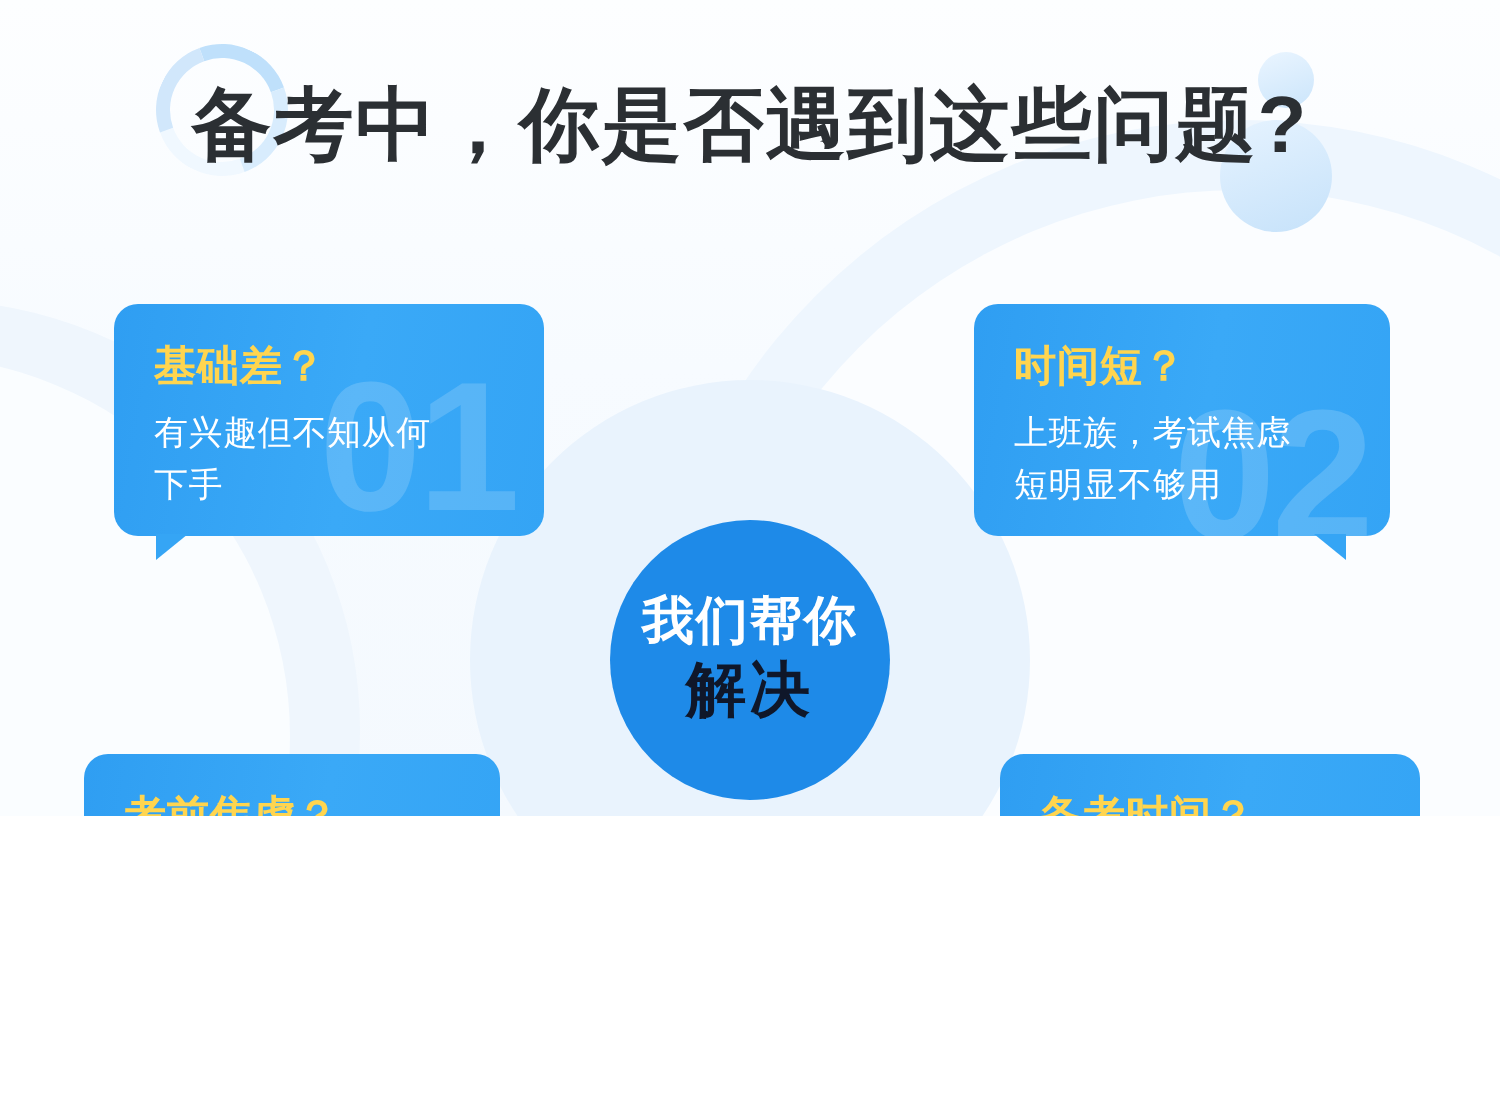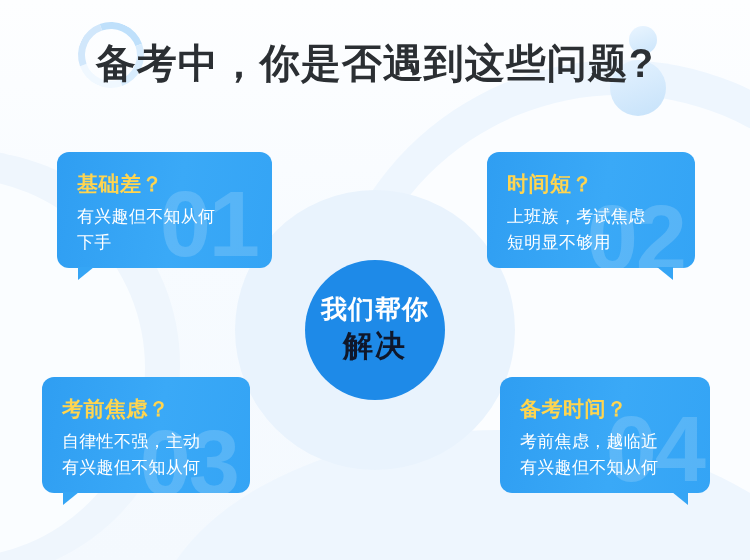--- a/index.html
+++ b/index.html
@@ -10,21 +10,21 @@
     width: 750px;
     height: 560px;
     overflow: hidden;
     font-family: "Liberation Sans", "DejaVu Sans", sans-serif;
     background: #ffffff;
   }
 
   #stage {
     position: relative;
     width: 750px;
-    height: 560px;
+    height: 408px;
     background: linear-gradient(180deg, #fdfeff 0%, #f7fbff 45%, #f4f9fe 100%);
     overflow: hidden;
   }
 
   
   .bg-layer {
     position: absolute;
     inset: 0;
     overflow: hidden;
     pointer-events: none;
@@ -148,21 +148,21 @@
     height: 140px;
     border-radius: 50%;
     background: #1e8ae8;
     display: flex;
     flex-direction: column;
     align-items: center;
     justify-content: center;
     z-index: 3;
   }
   .center-line1 {
-    font-family: Liberation Mono, monospace;
+    font-family: Liberation Serif, serif;
     font-size: 26px;
     line-height: 32px;
     font-weight: bold;
     color: #ffffff;
     letter-spacing: 1px;
   }
   .center-line2 {
     font-family: "DejaVu Serif", "Liberation Serif", serif;
     font-size: 30px;
     line-height: 38px;

